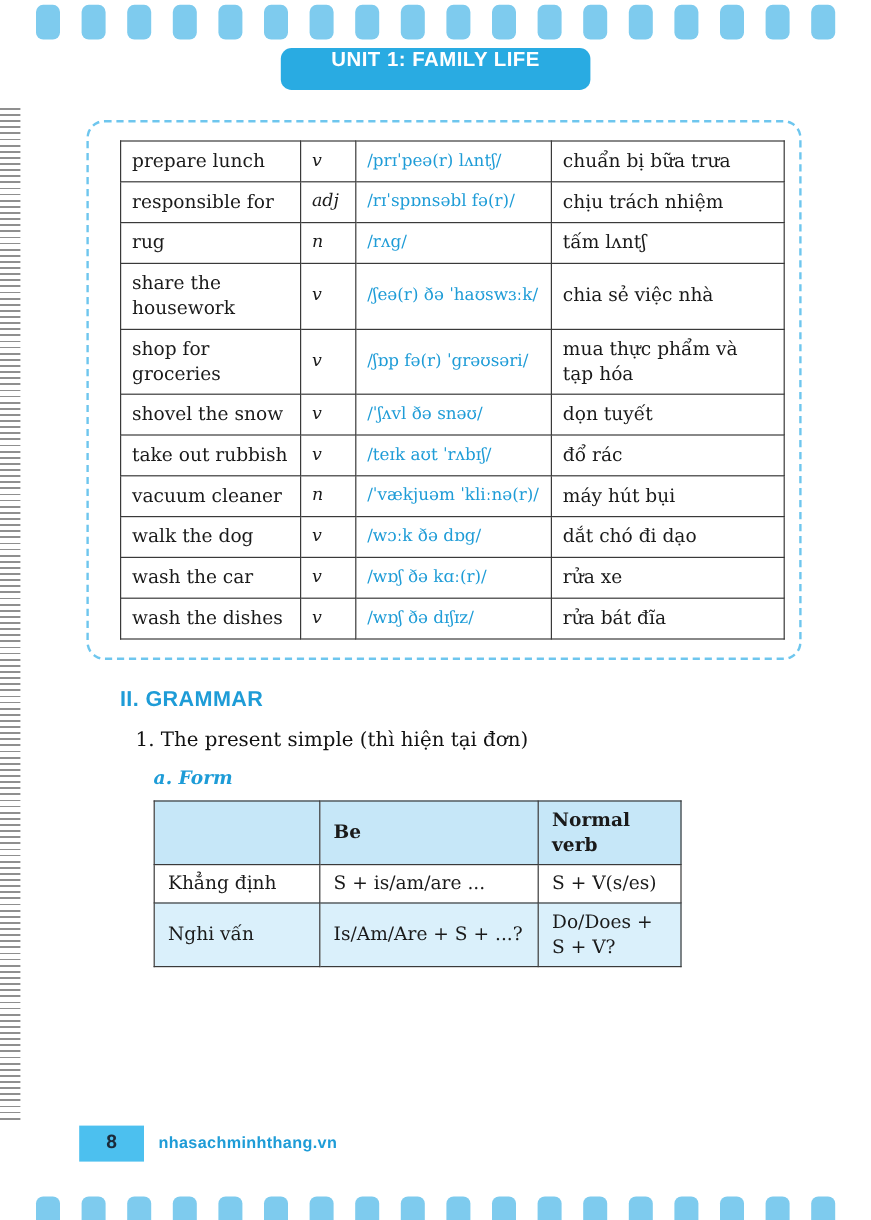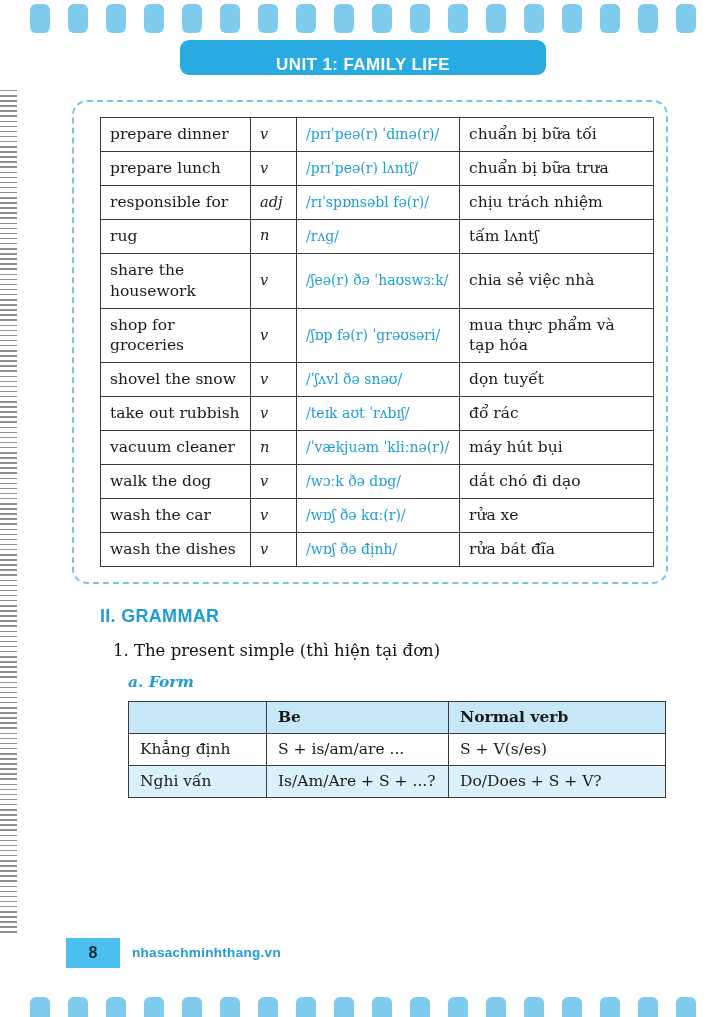--- a/index.html
+++ b/index.html
@@ -23,24 +23,24 @@
     background:#7ecbee;border-radius:6px;
   }
   
   .decor-left{
     position:absolute;left:0;top:90px;width:17px;height:845px;
     background:repeating-linear-gradient(to bottom,
       #8f8f8f 0px,#8f8f8f 1.5px,transparent 1.5px,transparent 5.1px);
   }
   
   .banner{
-    width:366px;height:35px;
+    width:258px;height:35px;
     margin:40px auto 0 auto;
     background:#29abe2;border-radius:9px;
-    display:flex;align-items:flex-end;justify-content:center;
+    display:flex;align-items:flex-start;justify-content:center;
   }
   .banner span{
     color:#ffffff;font-family:"Liberation Sans", sans-serif;
     font-weight:bold;font-size:17px;letter-spacing:.4px;
   }
   
   .vocab-box{
     margin:25px 58px 0 72px;
     border:2px dashed #6ec6ee;border-radius:15px;
     padding:15px 12px 15px 26px;
@@ -65,21 +65,21 @@
   }
   .grammar h3{
     margin:14px 0 0 41px;
     font-size:16.5px;color:#111;font-weight:normal;
   }
   .form-label{
     margin:12px 0 0 56px;
     font-style:italic;font-weight:bold;
     font-size:15.5px;color:#1e9cd7;
   }
-  .form-table{margin:10px 0 0 56px;width:538px;padding-left:32px;}
+  .form-table{margin:10px 0 0 56px;width:440px;padding-left:32px;}
   .form-table th,.form-table td{
     border:1px solid #3a3a3a;
     padding:5px 11px;font-size:15.5px;line-height:1.35;
     text-align:left;vertical-align:middle;
   }
   .form-table thead th{background:#c6e7f8;font-weight:bold;}
   .form-table tbody tr:nth-of-type(2){background:#daf0fb;}
   
   .footer{position:absolute;left:0;top:938px;width:100%;height:30px;}
   .pagenum{
@@ -129,26 +129,20 @@
   <div class="vocab-box">
     <table class="vocab">
       <colgroup>
           <col style="width:150px">
           <col style="width:46px">
           <col style="width:163px">
           <col>
         </colgroup>
       <tbody>
 
-          <tr>
-            <td class="term">prepare dinner</td>
-            <td class="pos">v</td>
-            <td class="ipa">/prɪˈpeə(r) ˈdɪnə(r)/</td>
-            <td class="meaning">chuẩn bị bữa tối</td>
-          </tr>
 
           <tr>
             <td class="term">prepare lunch</td>
             <td class="pos">v</td>
             <td class="ipa">/prɪˈpeə(r) lʌntʃ/</td>
             <td class="meaning">chuẩn bị bữa trưa</td>
           </tr>
 
           <tr>
             <td class="term">responsible for</td>
@@ -210,21 +204,21 @@
           <tr>
             <td class="term">wash the car</td>
             <td class="pos">v</td>
             <td class="ipa">/wɒʃ ðə kɑː(r)/</td>
             <td class="meaning">rửa xe</td>
           </tr>
 
           <tr>
             <td class="term">wash the dishes</td>
             <td class="pos">v</td>
-            <td class="ipa">/wɒʃ ðə định/</td>
+            <td class="ipa">/wɒʃ ðə dɪʃɪz/</td>
             <td class="meaning">rửa bát đĩa</td>
           </tr>
 
         </tbody>
     </table>
   </div>
 
   <div class="grammar">
     <h2>II. GRAMMAR</h2>
     <h3>1. The present simple (thì hiện tại đơn)</h3>

